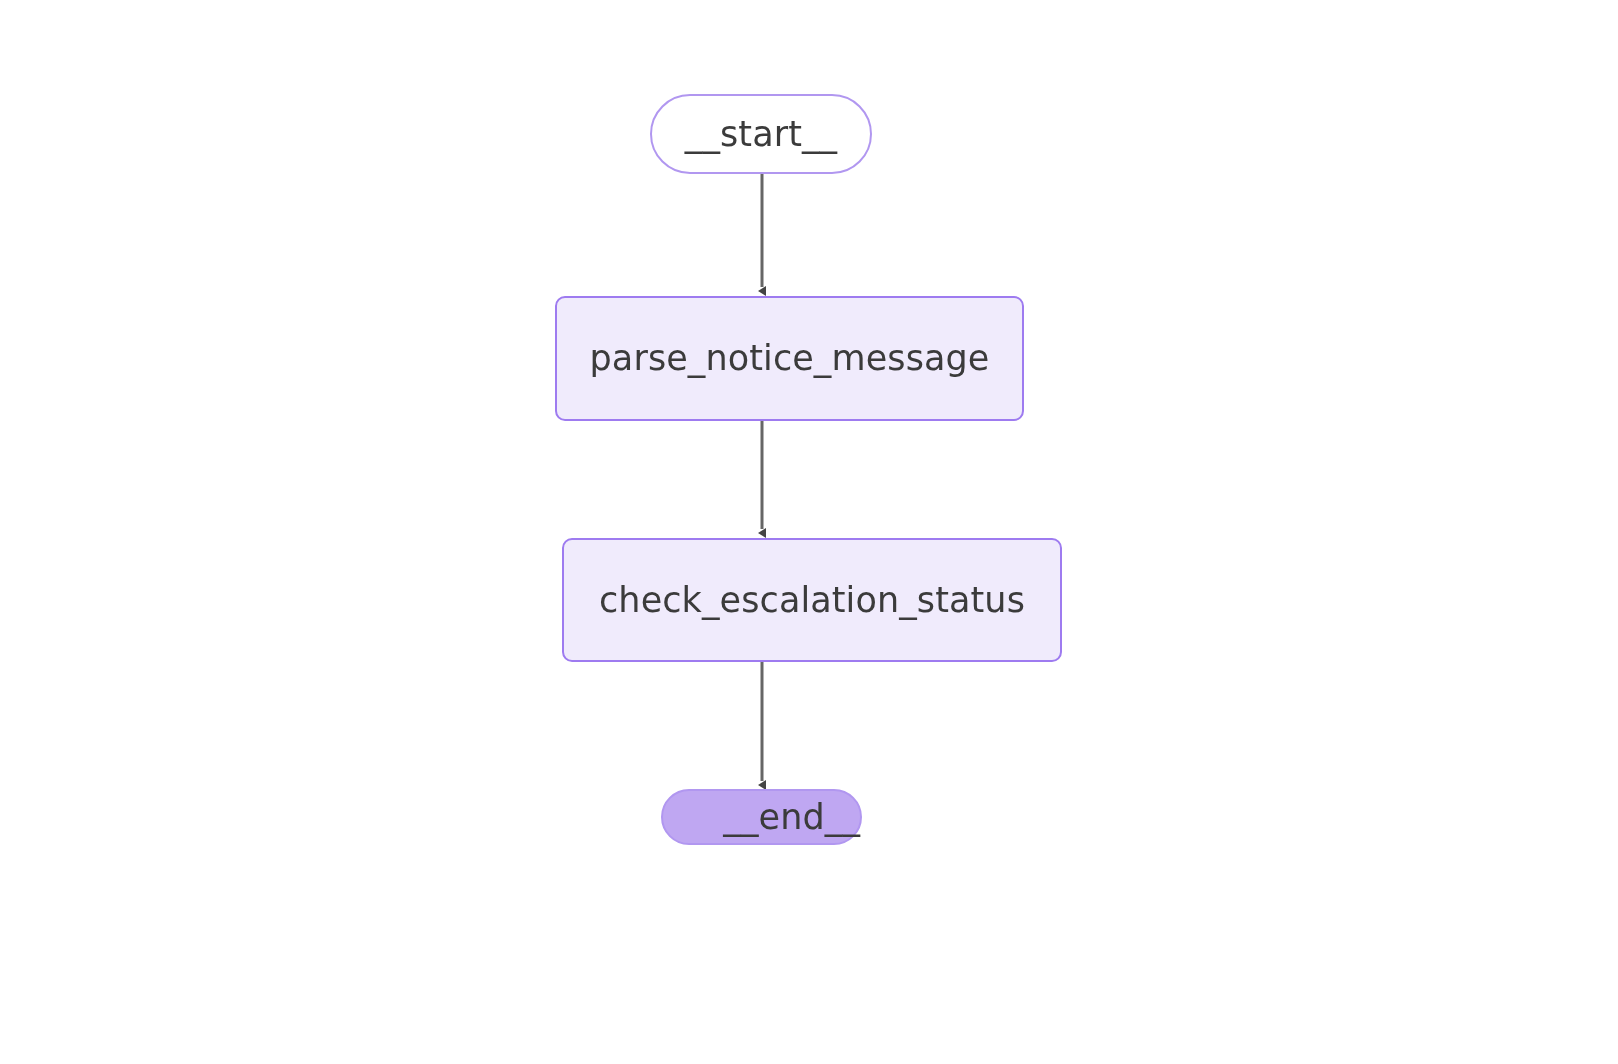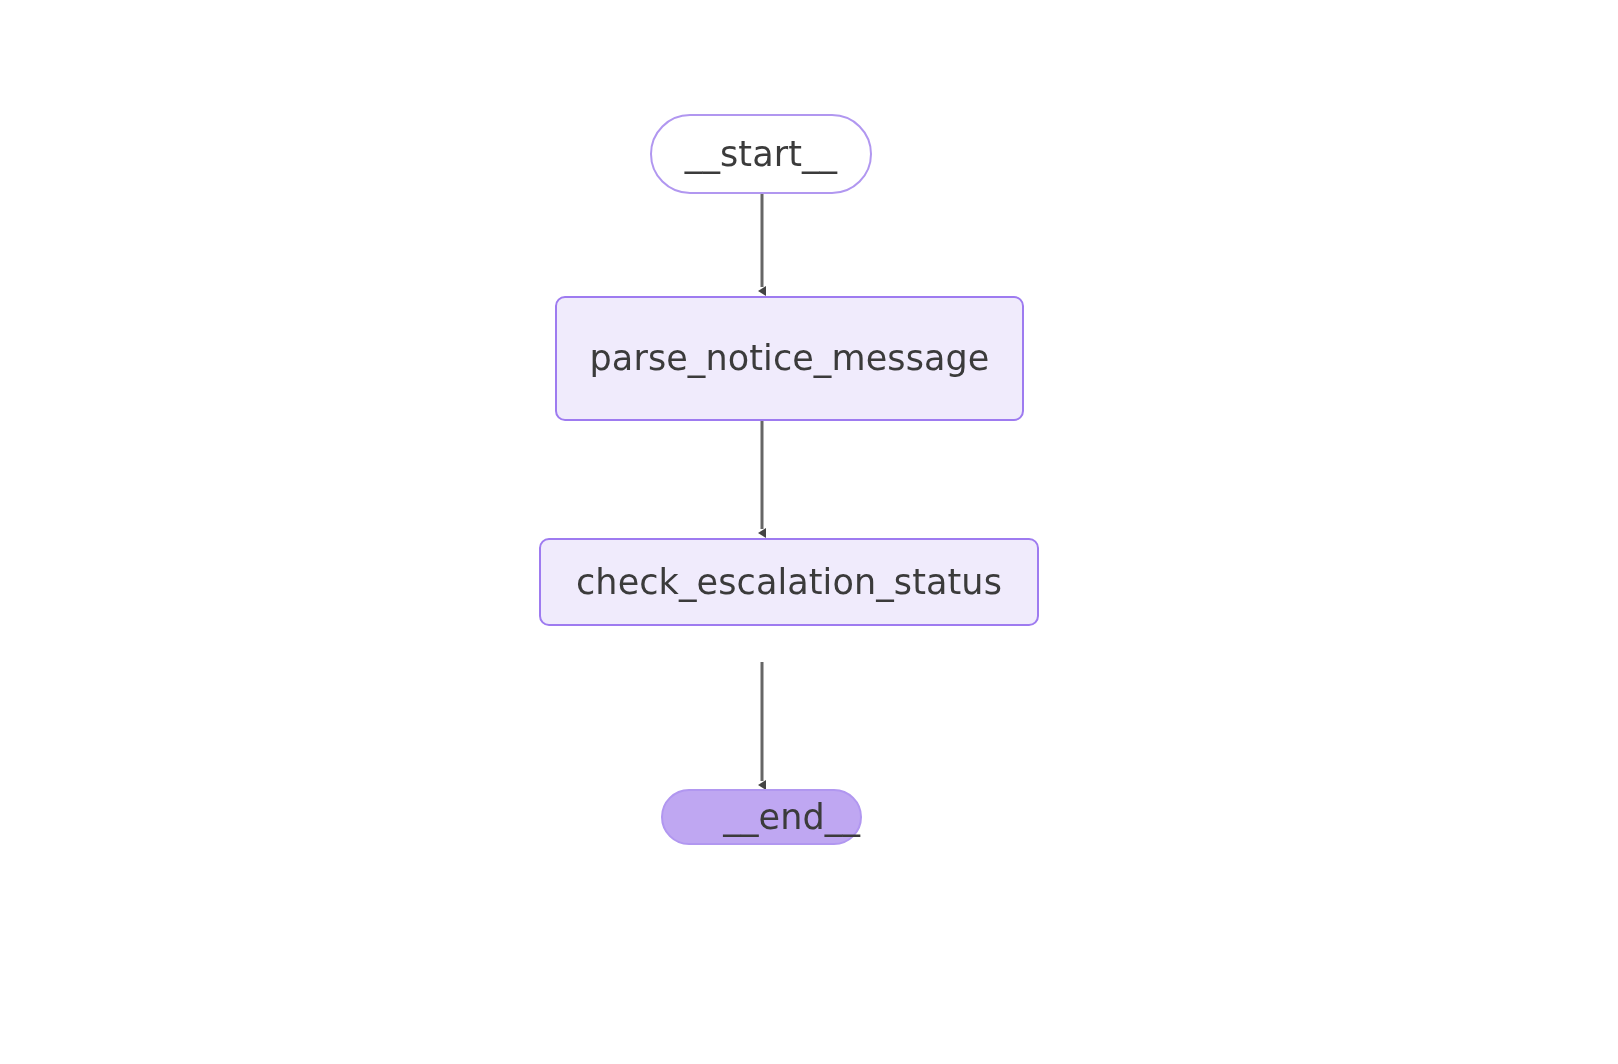--- a/index.html
+++ b/index.html
@@ -46,40 +46,39 @@
   }
   
   .node-start {
     left: 650px;
     top: 94px;
     width: 222px;
     height: 80px;
     background: #ffffff;
     border: 2.5px solid #b197f0;
     border-radius: 40px;
-    margin-top: 20px;
   }
   
   .node-process {
     background: #f0ebfc;
     border: 2.5px solid #9e7bf0;
     border-radius: 10px;
     margin-left: 28px;
   }
   .node-parse {
     left: 527px;
     top: 296px;
     width: 469px;
     height: 125px;
   }
   .node-check {
-    left: 511px;
+    left: 534px;
     top: 538px;
     width: 500px;
-    height: 88px;
+    height: 124px;
   }
   
   .node-end {
     left: 661px;
     top: 789px;
     width: 201px;
     height: 56px;
     background: #bfa7f2;
     border: 2.5px solid #b197f0;
     border-radius: 36px;

